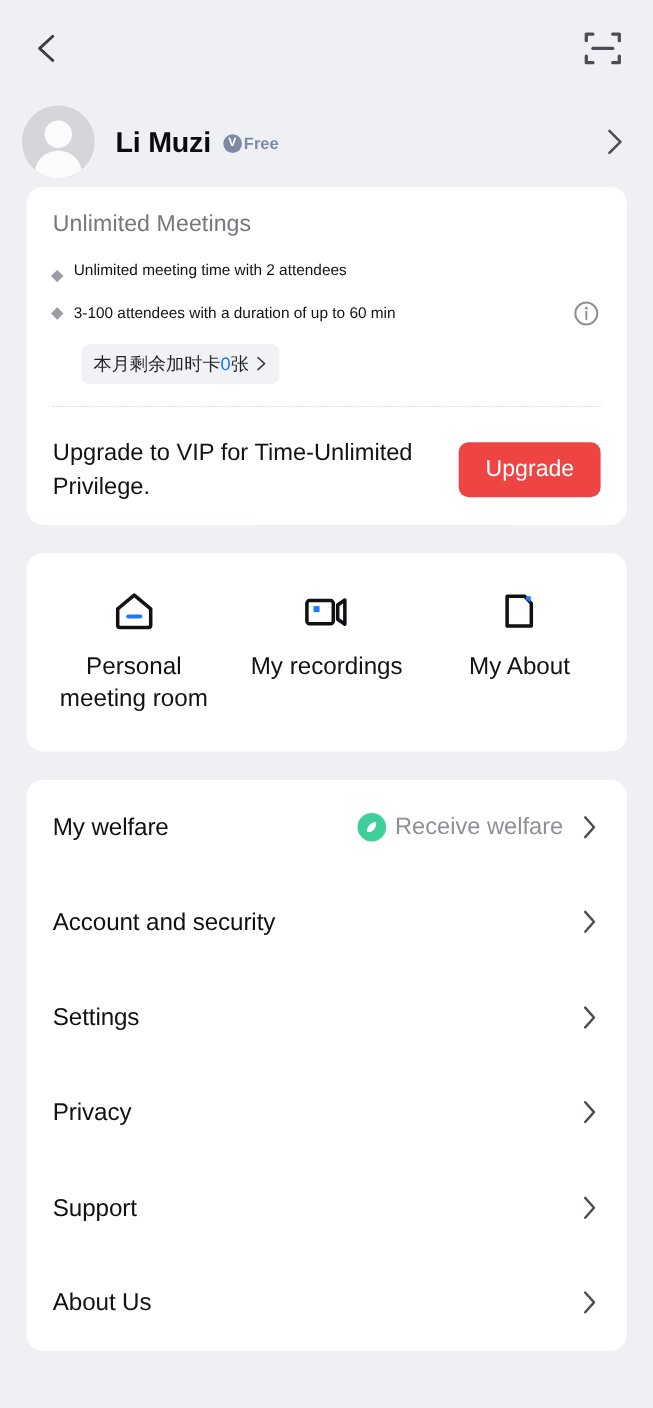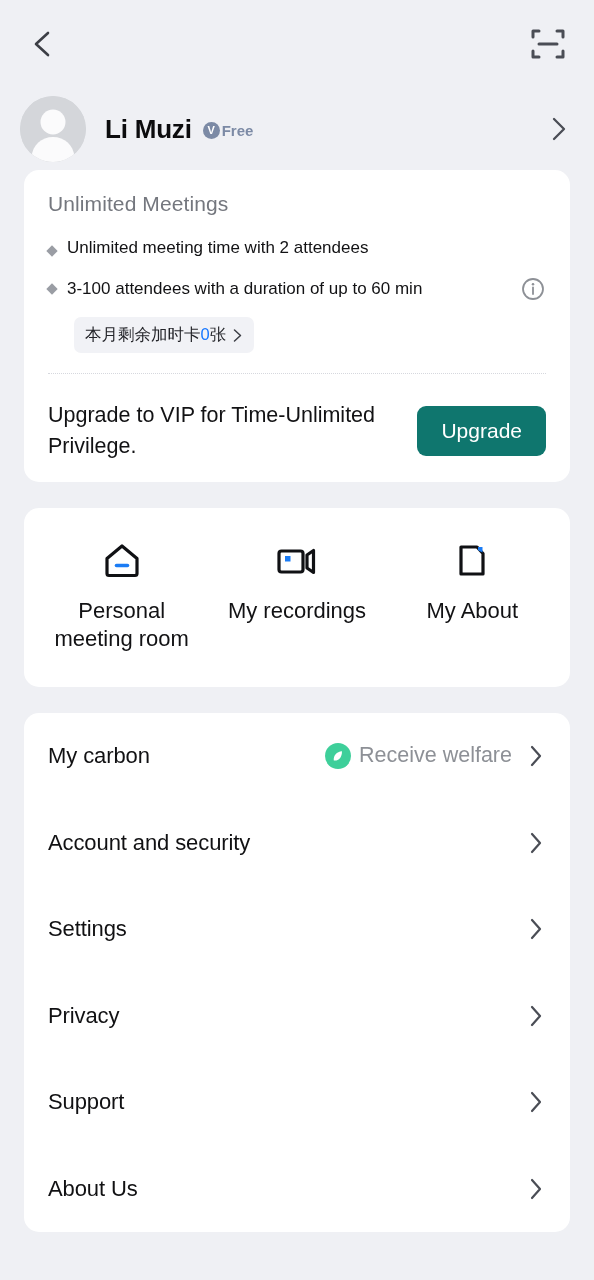--- a/index.html
+++ b/index.html
@@ -77,21 +77,21 @@
     padding-bottom:16px; position:relative;
   }
   .bullet-row.with-info { align-items:center; padding-bottom:8px; }
   .diamond {
     width:8px; height:8px; background:#9a9da4;
     transform:rotate(45deg);
     flex:0 0 auto; margin-top:11px; margin-right:11px;
   }
   .bullet-row.with-info .diamond { margin-top:0; }
   .bullet-text {
-    font-size:17px; color:#121214; line-height:1.42;
+    font-size:14px; color:#121214; line-height:1.42;
     max-width:430px;
   }
   .info-icon {
     margin-left:auto; flex:0 0 auto;
     width:26px; height:26px; cursor:pointer;
     display:flex; align-items:center; justify-content:center;
   }
   .chip {
     display:inline-flex; align-items:center;
     background:#f1f2f6; border-radius:7px;
@@ -108,21 +108,21 @@
   }
   .upgrade-row {
     display:flex; align-items:center;
     padding:26px 0 20px 0;
   }
   .upgrade-copy {
     font-size:21.5px; color:#121214; line-height:1.43;
     flex:1 1 auto;
   }
   .upgrade-btn {
-    flex:0 0 auto; background:#0f766e; color:#ffffff;
+    flex:0 0 auto; background:#ef4444; color:#ffffff;
     font-size:21px; font-family:"Liberation Sans", sans-serif;
     border:none; border-radius:9px;
     padding:13px 24px; cursor:pointer; white-space:nowrap;
   }
 
   
   .card-shortcuts { padding:30px 10px 34px 10px; }
   .shortcuts { display:flex; }
   .shortcut {
     flex:1 1 0; display:flex; flex-direction:column;
@@ -267,21 +267,21 @@
         </span>
         <span class="shortcut-label">My About</span>
       </div>
 
     </div>
   </div>
 
   <div class="card card-list">
 
     <div class="list-row">
-      <span class="list-label">My carbon</span>
+      <span class="list-label">My welfare</span>
       <span class="list-right">
         <span class="welfare">
           <span class="leaf-badge">
             <svg width="18" height="18" viewBox="0 0 18 18">
               <path d="M13 4.2 C13 11 9.2 14 4.8 13.4 C4.2 8.6 7.6 4.6 13 4.2 Z" fill="#ffffff"></path>
             </svg>
           </span>
           <span class="welfare-text">Receive welfare</span>
         </span>
         <span class="row-arrow">

